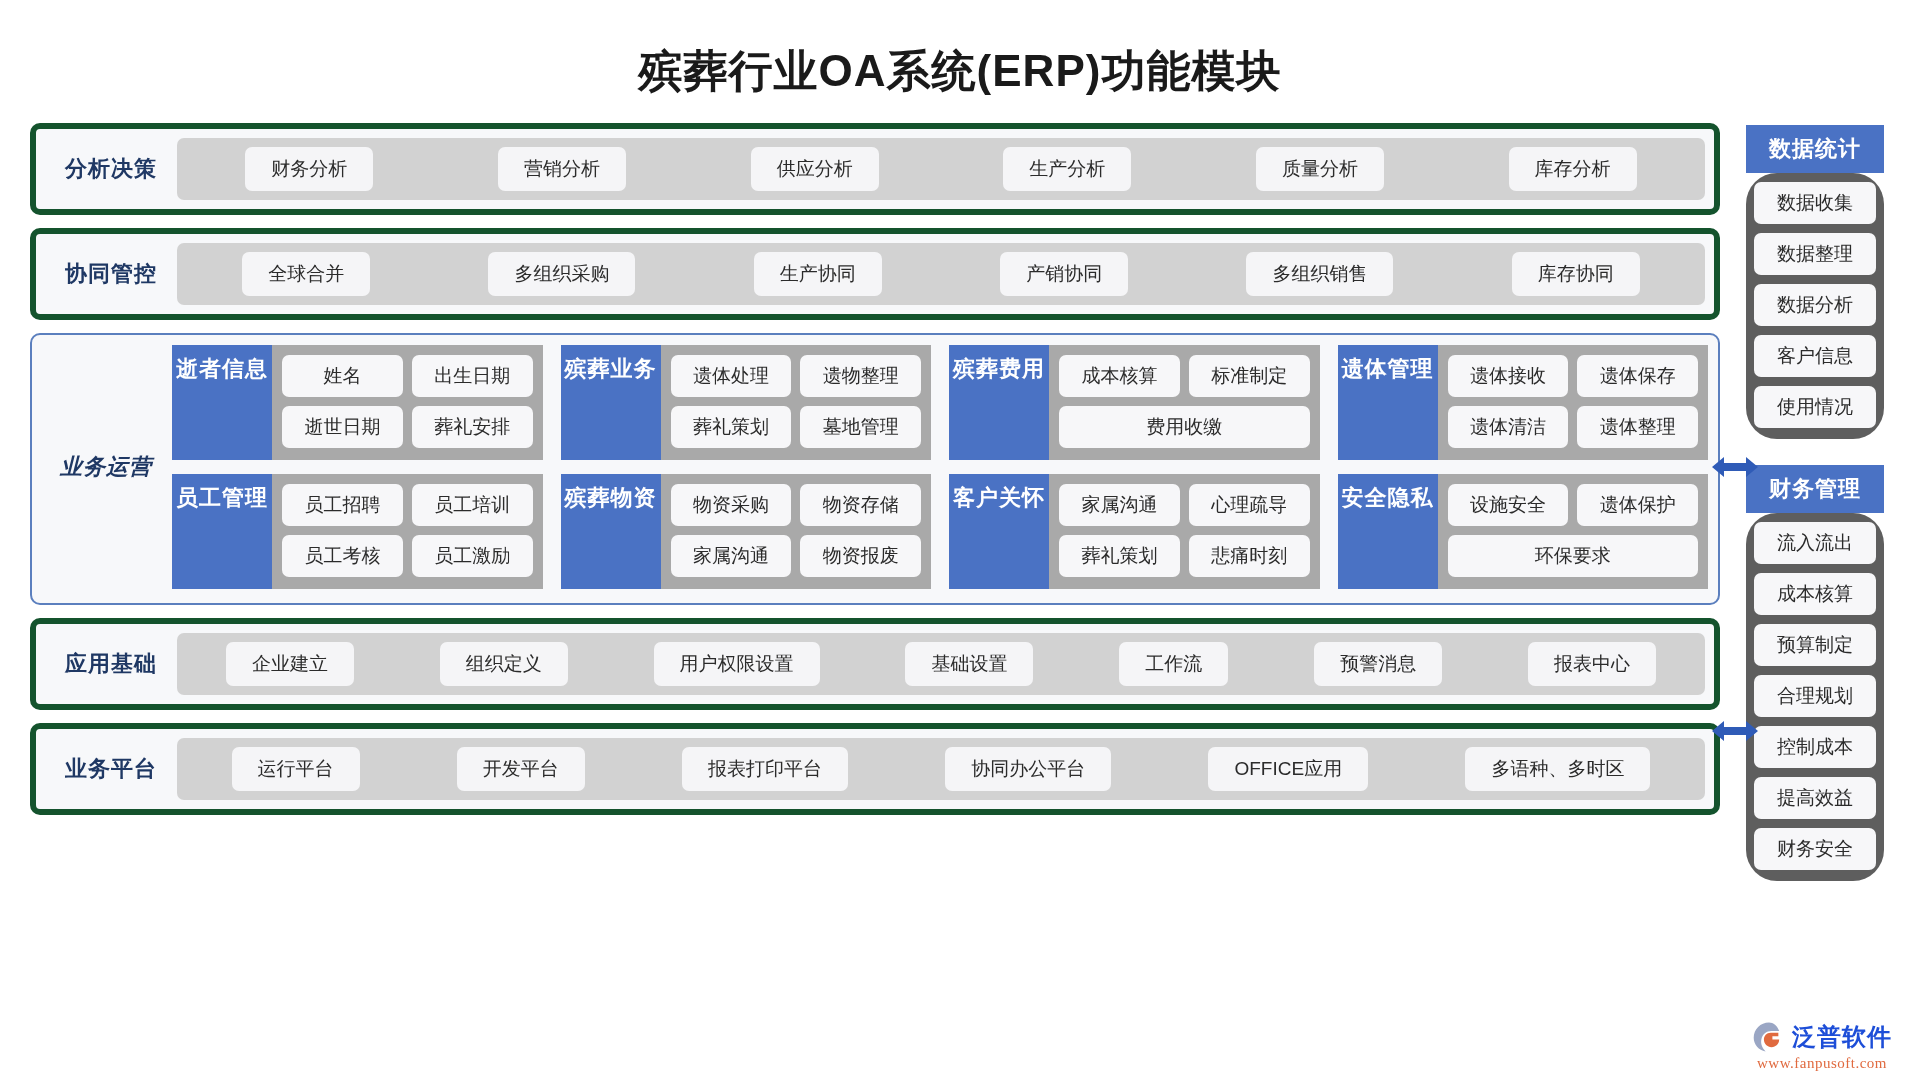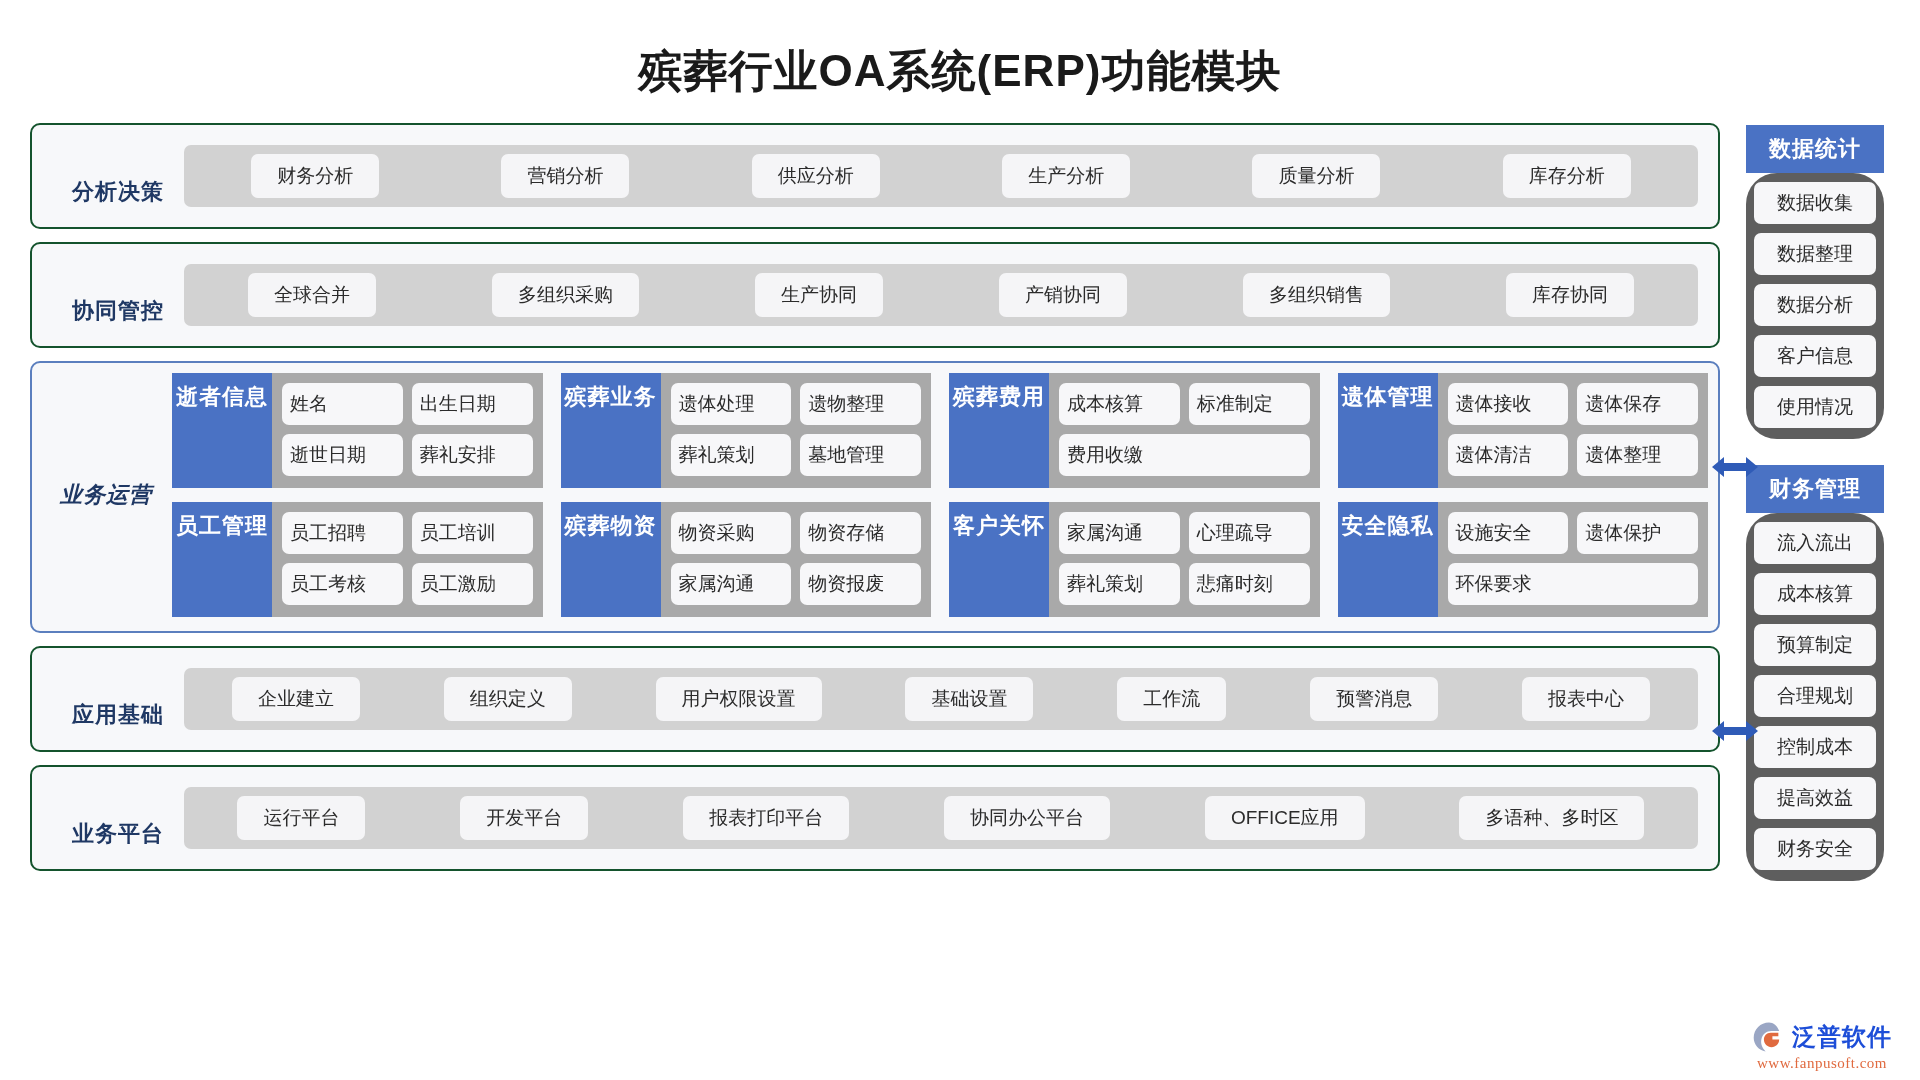--- a/index.html
+++ b/index.html
@@ -26,26 +26,26 @@
   .body-wrap {
     display: flex;
     align-items: flex-start;
     padding: 12px 22px 0 30px;
     gap: 26px;
   }
   .left-col { width: 1690px; display: flex; flex-direction: column; gap: 13px; }
 
   
   .band {
-    border: 2px solid #14532d;
+    border: 6px solid #14532d;
     border-radius: 10px;
     background: #f7f8fa;
     display: flex;
-    align-items: flex-end;
-    padding: 20px;
+    align-items: center;
+    padding: 9px;
   }
   .band-label {
     min-width: 132px;
     display: flex;
     align-items: center;
     justify-content: center;
     font-size: 22px;
     font-weight: bold;
     color: #1f3864;
     letter-spacing: 1px;
@@ -117,21 +117,21 @@
     gap: 9px;
     align-content: flex-start;
     flex: 1;
   }
   .card-pill {
     background: #f7f7f9;
     border-radius: 7px;
     padding: 8px 8px;
     font-size: 19px;
     color: #2b2b2b;
-    text-align: left;
+    text-align: center;
     white-space: nowrap;
     flex: 1 1 calc(50% - 5px);
     min-width: calc(50% - 5px);
   }
 
   
   .right-col {
     width: 138px;
     display: flex;
     flex-direction: column;

